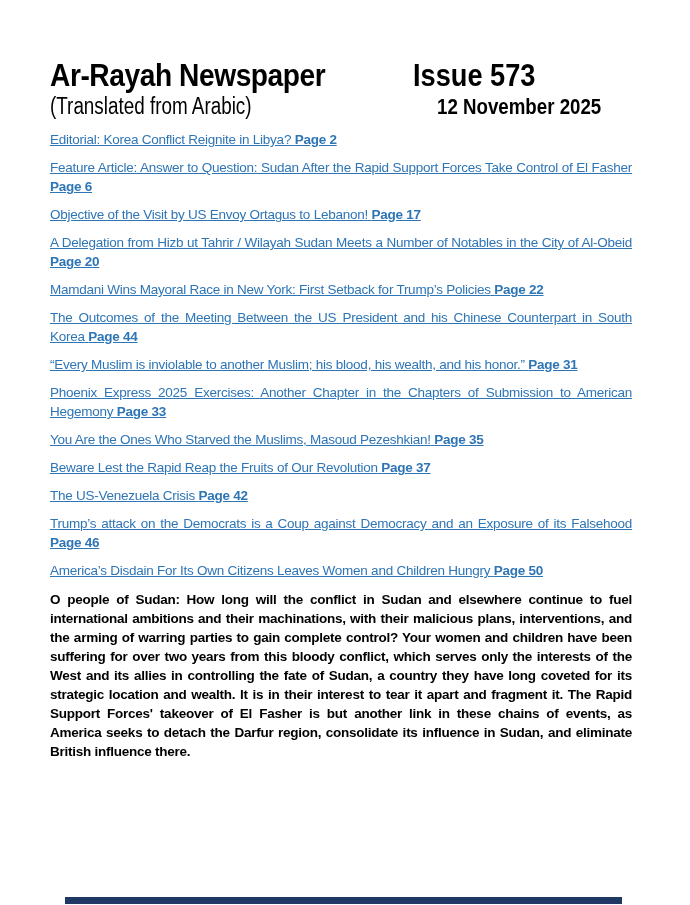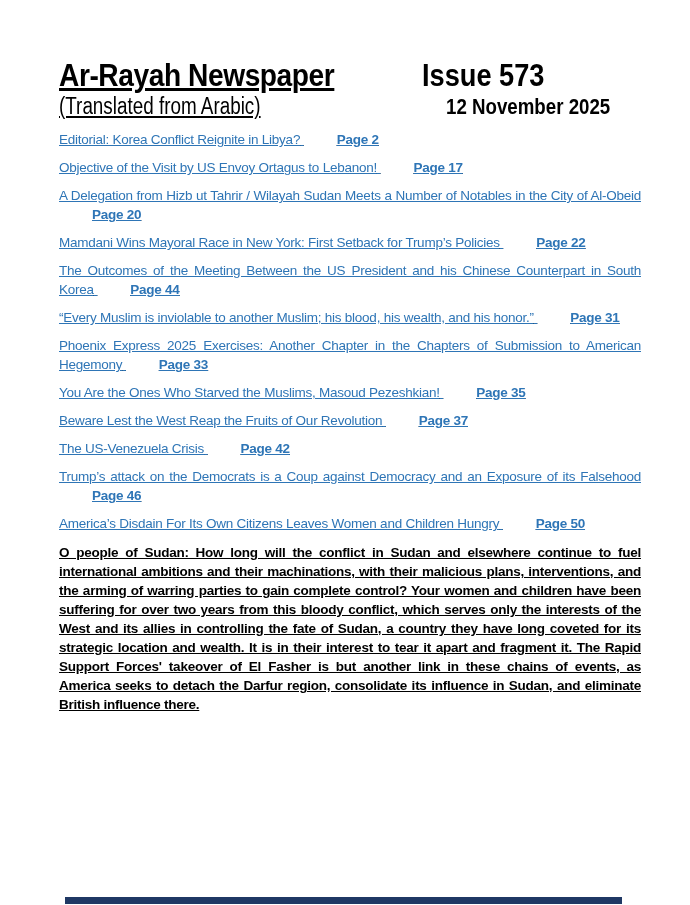--- a/index.html
+++ b/index.html
@@ -11,24 +11,23 @@
   }
   .page {
     position: relative;
     width: 690px;
     height: 905px;
     background: #ffffff;
     overflow: hidden;
   }
   .content {
     position: absolute;
-    left: 59px;
+    left: 50px;
     top: 0;
     width: 582px;
-    text-decoration: underline;
   }
   .hdr-row1 {
     position: relative;
     margin-top: 58px;
     height: 34px;
   }
   .title {
     margin: 0;
     font-size: 32px;
     font-weight: bold;
@@ -84,21 +83,20 @@
     font-size: 13.5px;
     letter-spacing: -0.25px;
     line-height: 19px;
     margin-bottom: 9px;
     text-align: justify;
     text-align-last: left;
     cursor: pointer;
   }
   .toc-page {
     font-weight: bold;
-    margin-left: 33px;
   }
   .lead {
     margin: 10px 0 0 0;
     font-size: 13.5px;
     font-weight: bold;
     letter-spacing: -0.25px;
     line-height: 19px;
     text-align: justify;
     text-align-last: left;
     color: #000000;
@@ -123,28 +121,29 @@
       <div class="issue">Issue 573</div>
     </div>
 
     <div class="hdr-row2">
       <div class="subtitle">(Translated from Arabic)</div>
       <div class="date">12 November 2025</div>
     </div>
 
     <nav class="toc">
       <a href="#" class="toc-link"><span>Editorial: Korea Conflict Reignite in Libya?</span> <span class="toc-page">Page 2</span></a>
+      <a href="#" class="toc-link"><span>Feature Article: Answer to Question: Sudan After the Rapid Support Forces Take Control of El Fasher</span> <span class="toc-page">Page 6</span></a>
       <a href="#" class="toc-link"><span>Objective of the Visit by US Envoy Ortagus to Lebanon!</span> <span class="toc-page">Page 17</span></a>
       <a href="#" class="toc-link"><span>A Delegation from Hizb ut Tahrir / Wilayah Sudan Meets a Number of Notables in the City of Al-Obeid</span> <span class="toc-page">Page 20</span></a>
       <a href="#" class="toc-link"><span>Mamdani Wins Mayoral Race in New York: First Setback for Trump’s Policies</span> <span class="toc-page">Page 22</span></a>
       <a href="#" class="toc-link"><span>The Outcomes of the Meeting Between the US President and his Chinese Counterpart in South Korea</span> <span class="toc-page">Page 44</span></a>
       <a href="#" class="toc-link"><span>“Every Muslim is inviolable to another Muslim; his blood, his wealth, and his honor.”</span> <span class="toc-page">Page 31</span></a>
       <a href="#" class="toc-link"><span>Phoenix Express 2025 Exercises: Another Chapter in the Chapters of Submission to American Hegemony</span> <span class="toc-page">Page 33</span></a>
       <a href="#" class="toc-link"><span>You Are the Ones Who Starved the Muslims, Masoud Pezeshkian!</span> <span class="toc-page">Page 35</span></a>
-      <a href="#" class="toc-link"><span>Beware Lest the West Reap the Fruits of Our Revolution</span> <span class="toc-page">Page 37</span></a>
+      <a href="#" class="toc-link"><span>Beware Lest the Rapid Reap the Fruits of Our Revolution</span> <span class="toc-page">Page 37</span></a>
       <a href="#" class="toc-link"><span>The US-Venezuela Crisis</span> <span class="toc-page">Page 42</span></a>
       <a href="#" class="toc-link"><span>Trump’s attack on the Democrats is a Coup against Democracy and an Exposure of its Falsehood</span> <span class="toc-page">Page 46</span></a>
       <a href="#" class="toc-link"><span>America’s Disdain For Its Own Citizens Leaves Women and Children Hungry</span> <span class="toc-page">Page 50</span></a>
     </nav>
 
     <p class="lead">O people of Sudan: How long will the conflict in Sudan and elsewhere continue to fuel international ambitions and their machinations, with their malicious plans, interventions, and the arming of warring parties to gain complete control? Your women and children have been suffering for over two years from this bloody conflict, which serves only the interests of the West and its allies in controlling the fate of Sudan, a country they have long coveted for its strategic location and wealth. It is in their interest to tear it apart and fragment it. The Rapid Support Forces' takeover of El Fasher is but another link in these chains of events, as America seeks to detach the Darfur region, consolidate its influence in Sudan, and eliminate British influence there.</p>
 
   </div>
 
   <div class="footer-rule"></div>

